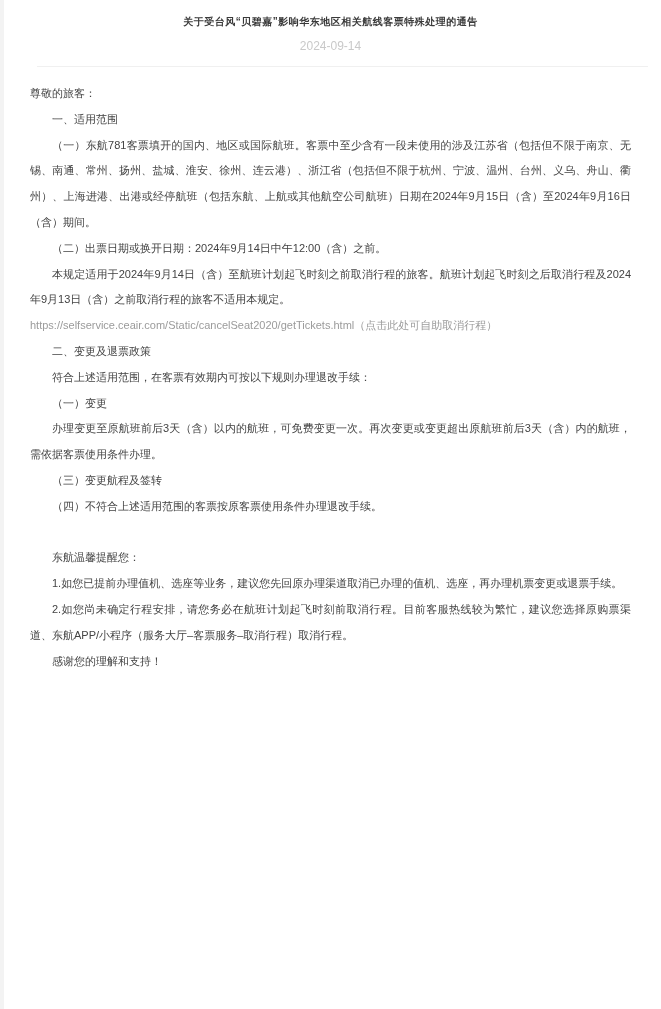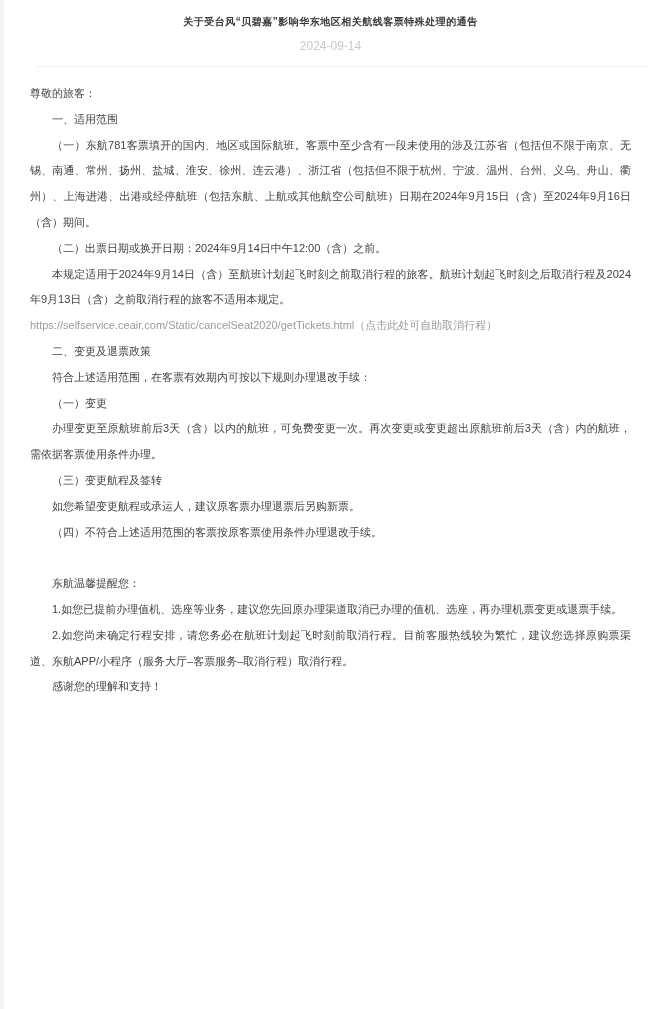--- a/index.html
+++ b/index.html
@@ -53,21 +53,20 @@
       <p class="indent">一、适用范围</p>
       <p class="indent">（一）东航781客票填开的国内、地区或国际航班。客票中至少含有一段未使用的涉及江苏省（包括但不限于南京、无锡、南通、常州、扬州、盐城、淮安、徐州、连云港）、浙江省（包括但不限于杭州、宁波、温州、台州、义乌、舟山、衢州）、上海进港、出港或经停航班（包括东航、上航或其他航空公司航班）日期在2024年9月15日（含）至2024年9月16日（含）期间。</p>
       <p class="indent">（二）出票日期或换开日期：2024年9月14日中午12:00（含）之前。</p>
       <p class="indent">本规定适用于2024年9月14日（含）至航班计划起飞时刻之前取消行程的旅客。航班计划起飞时刻之后取消行程及2024年9月13日（含）之前取消行程的旅客不适用本规定。</p>
       <p class="link">https://selfservice.ceair.com/Static/cancelSeat2020/getTickets.html（点击此处可自助取消行程）</p>
       <p class="indent">二、变更及退票政策</p>
       <p class="indent">符合上述适用范围，在客票有效期内可按以下规则办理退改手续：</p>
       <p class="indent">（一）变更</p>
       <p class="indent">办理变更至原航班前后3天（含）以内的航班，可免费变更一次。再次变更或变更超出原航班前后3天（含）内的航班，需依据客票使用条件办理。</p>
       <p class="indent">（三）变更航程及签转</p>
-      <p class="indent">如您希望变更航程或承运人，建议原客票办理退票后另购新票。</p>
       <p class="indent">（四）不符合上述适用范围的客票按原客票使用条件办理退改手续。</p>
       <p class="spacer"></p>
       <p class="indent">东航温馨提醒您：</p>
       <p class="indent">1.如您已提前办理值机、选座等业务，建议您先回原办理渠道取消已办理的值机、选座，再办理机票变更或退票手续。</p>
       <p class="indent">2.如您尚未确定行程安排，请您务必在航班计划起飞时刻前取消行程。目前客服热线较为繁忙，建议您选择原购票渠道、东航APP/小程序（服务大厅–客票服务–取消行程）取消行程。</p>
       <p class="indent">感谢您的理解和支持！</p>
     </div>
 </div>
 
 </body></html>

